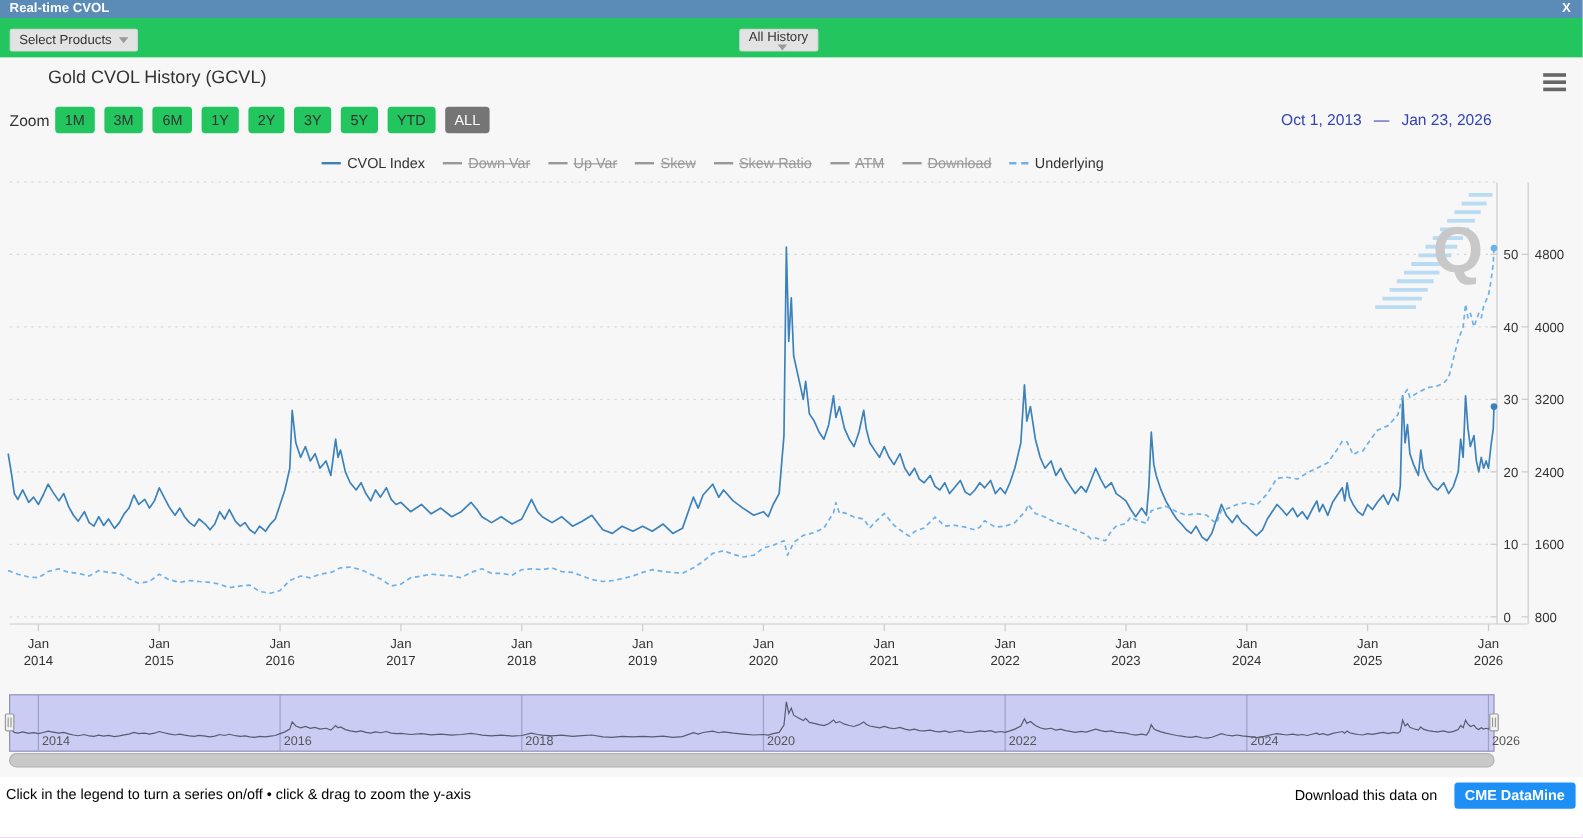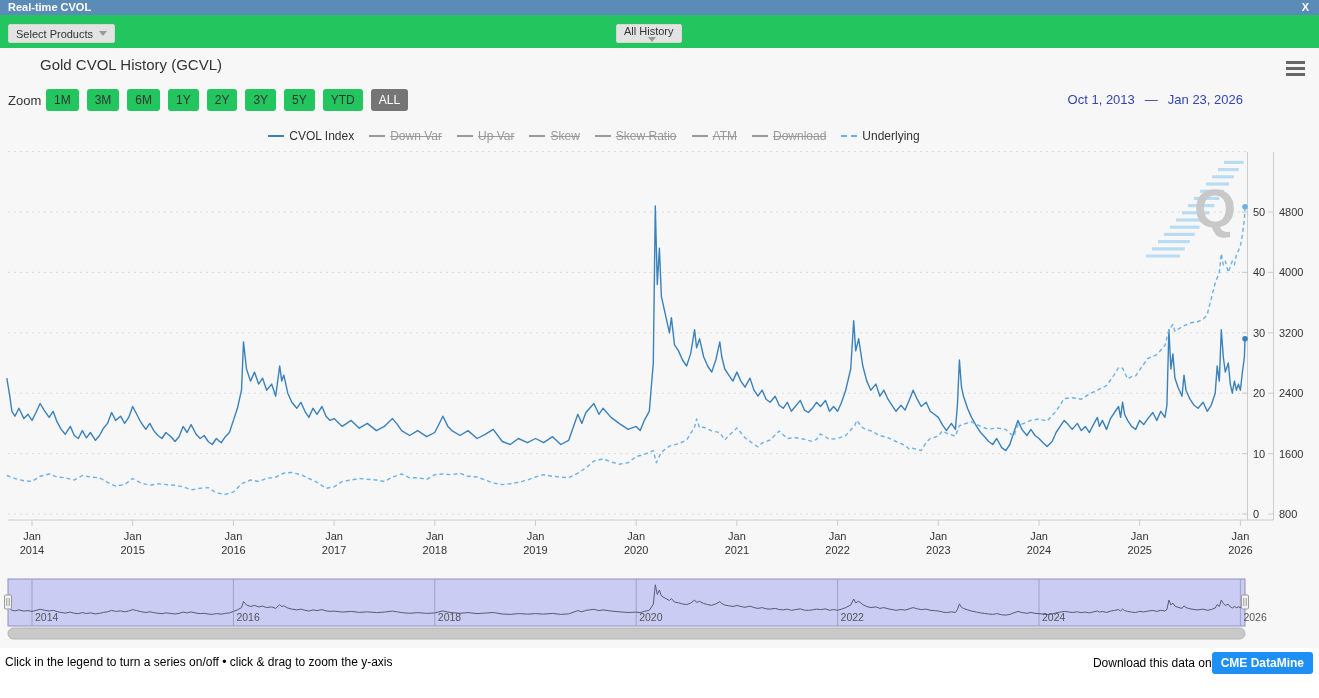--- a/index.html
+++ b/index.html
@@ -37,21 +37,21 @@
   .litem { display:flex; align-items:center; gap:5px; font-size:12px; color:#333; cursor:pointer; }
   .litem .mk { width:16px; height:0; border-top:2px solid #999; }
   .litem.off { color:#999; text-decoration:line-through; }
 
   svg#gfx { position:absolute; left:0; top:0; width:1319px; height:698px; pointer-events:none; }
   svg#gfx .hit { pointer-events:auto; cursor:pointer; }
 
   
   .footer { position:absolute; left:0; top:648px; width:1319px; height:50px; background:#fff; }
   .hint { position:absolute; left:5px; top:7px; font-size:12px; color:#000; }
-  .dl { position:absolute; right:6px; top:4px; display:flex; align-items:center; gap:0; }
+  .dl { position:absolute; right:6px; top:4px; display:flex; align-items:center; gap:14px; }
   .dl .txt { font-size:12px; color:#000; }
   .dl .btn { background:#1e90f5; color:#fff; font-size:12px; font-weight:bold; padding:4px 9px; border-radius:3px; cursor:pointer; }
 </style>
 </head>
 <body>
 
 <div class="window">
 
   <div class="titlebar">
     <span class="t">Real-time CVOL</span>

